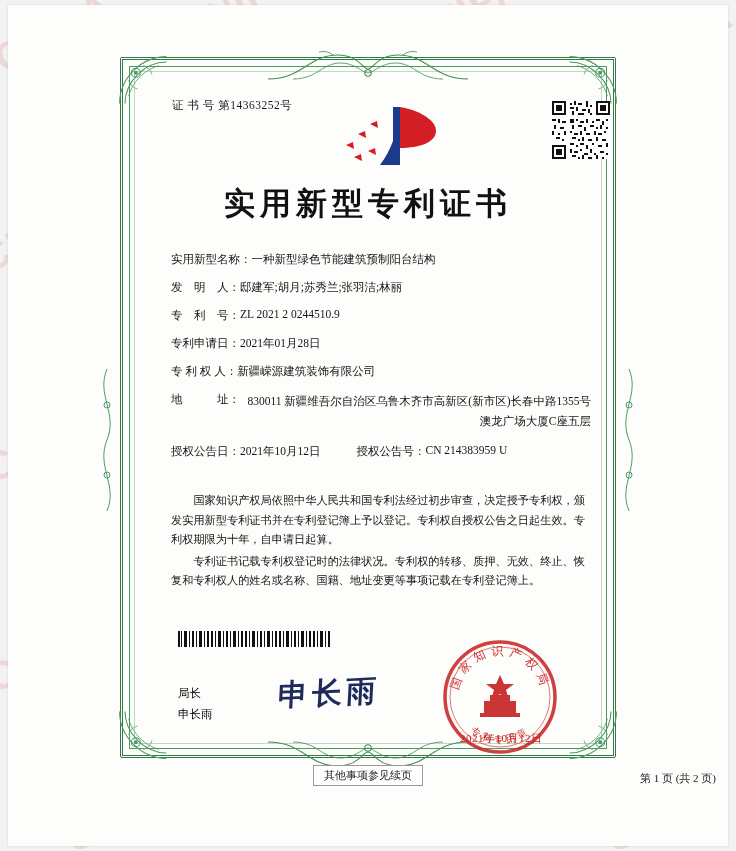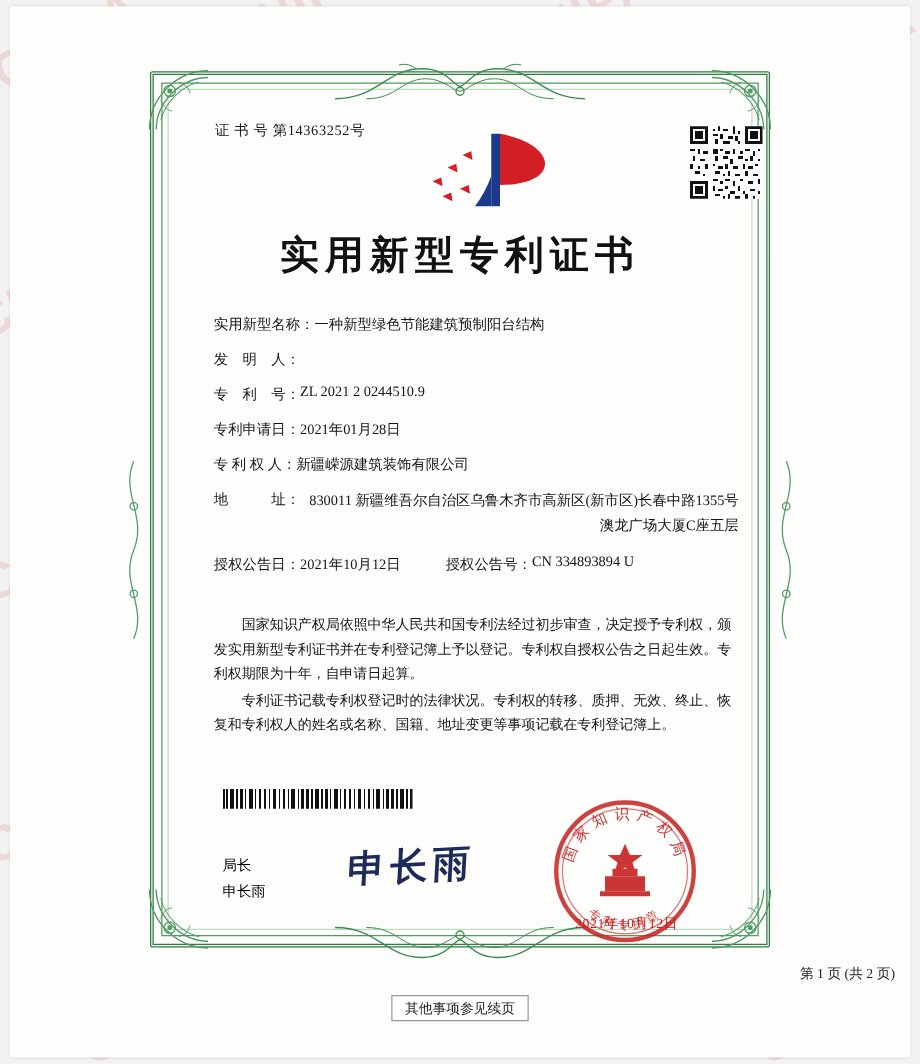--- a/index.html
+++ b/index.html
@@ -265,21 +265,21 @@
     top: 766px;
     text-align: right;
     font-size: 11px;
     z-index: 3;
     color: #222;
   }
   .footnote {
     position: absolute;
     left: 50%;
     transform: translateX(-50%);
-    top: 791px;
+    top: 760px;
     z-index: 3;
     font-size: 11px;
     color: #222;
     border: 1px solid #999;
     background: #fff;
     padding: 2px 10px;
   }
 </style>
 </head>
 <body>
@@ -493,20 +493,21 @@
 
   <div class="title">实用新型专利证书</div>
 
   <div class="fields">
     <div class="field">
       <span class="lbl">实用新型名称：</span>
       <span class="val">一种新型绿色节能建筑预制阳台结构</span>
     </div>
     <div class="field">
       <span class="lbl">发　明　人：</span>
+      <span class="val">邸建军;胡月;苏秀兰;张羽洁;林丽</span>
     </div>
     <div class="field">
       <span class="lbl">专　利　号：</span>
       <span class="val">ZL 2021 2 0244510.9</span>
     </div>
     <div class="field">
       <span class="lbl">专利申请日：</span>
       <span class="val">2021年01月28日</span>
     </div>
     <div class="field">
@@ -518,21 +519,21 @@
       <span class="val">830011  新疆维吾尔自治区乌鲁木齐市高新区(新市区)长春中路1355号澳龙广场大厦C座五层</span>
     </div>
 
     <div class="pubrow">
       <span class="seg">
         <span class="lbl">授权公告日：</span>
         <span class="val">2021年10月12日</span>
       </span>
       <span class="seg second">
         <span class="lbl">授权公告号：</span>
-        <span class="val">CN 334893894 U</span>
+        <span class="val">CN 214383959 U</span>
       </span>
     </div>
   </div>
 
   <div class="para">
     <p>国家知识产权局依照中华人民共和国专利法经过初步审查，决定授予专利权，颁发实用新型专利证书并在专利登记簿上予以登记。专利权自授权公告之日起生效。专利权期限为十年，自申请日起算。</p>
     <p>专利证书记载专利权登记时的法律状况。专利权的转移、质押、无效、终止、恢复和专利权人的姓名或名称、国籍、地址变更等事项记载在专利登记簿上。</p>
   </div>
 
   <div class="barcode">

